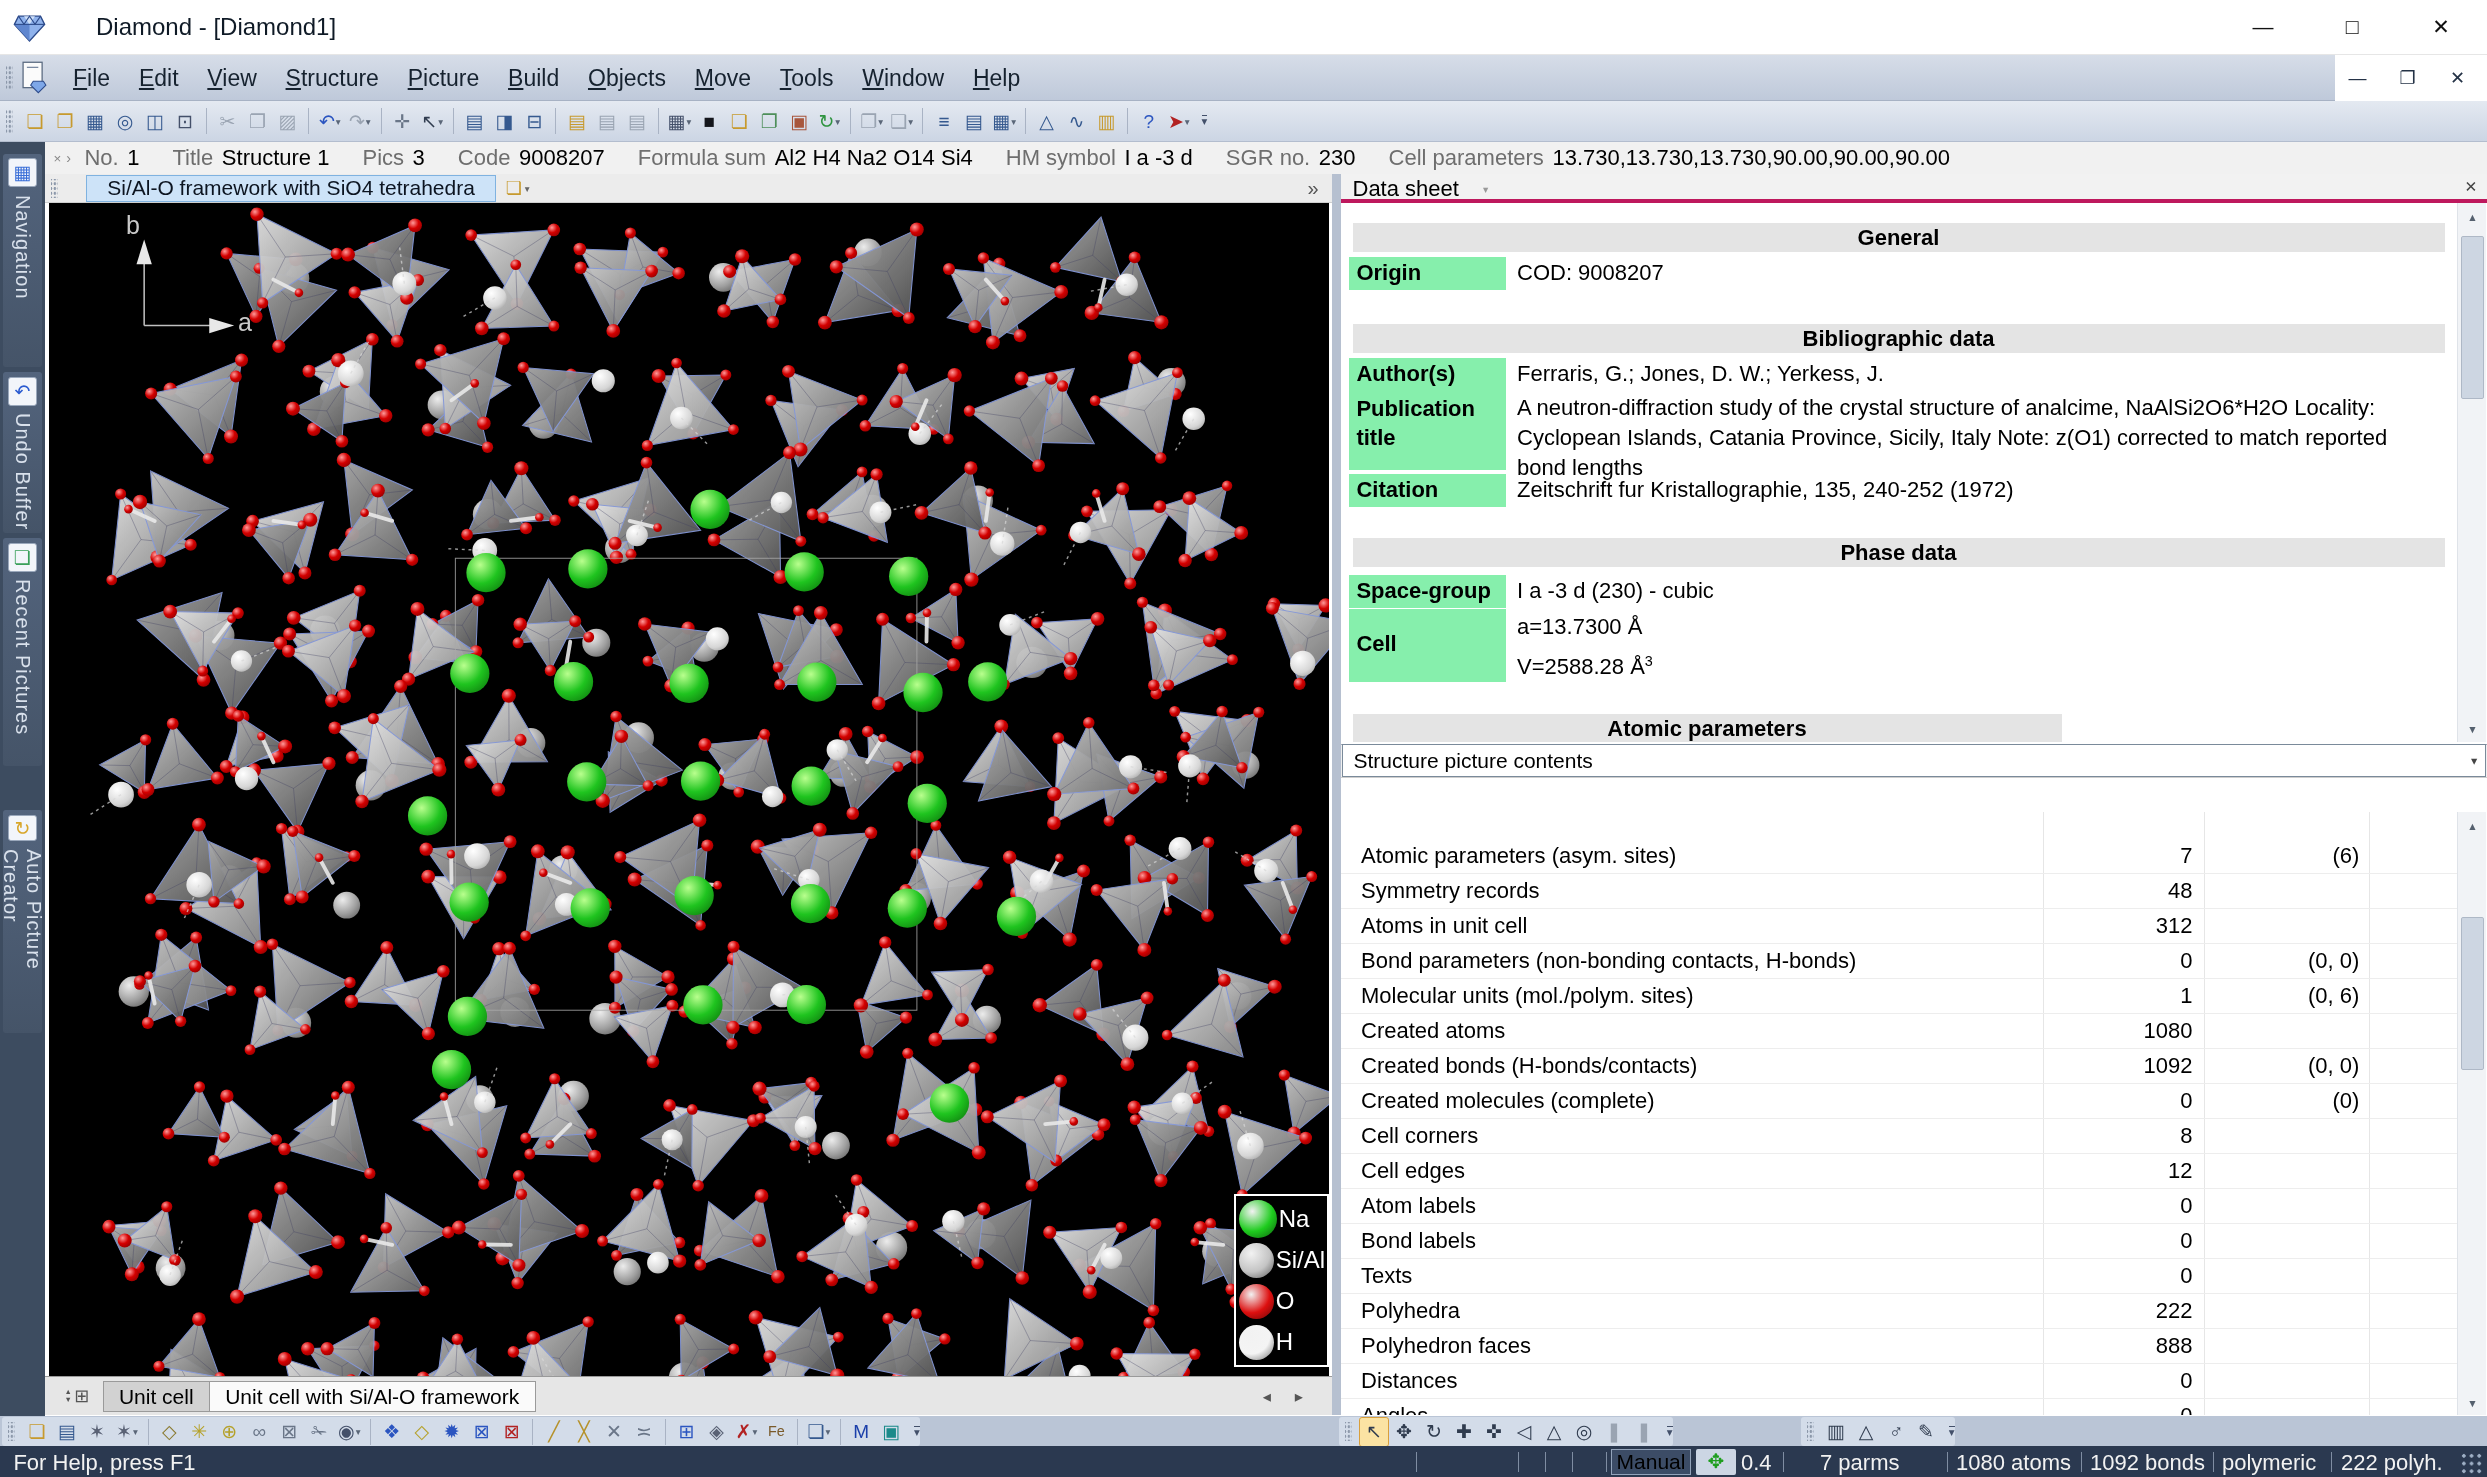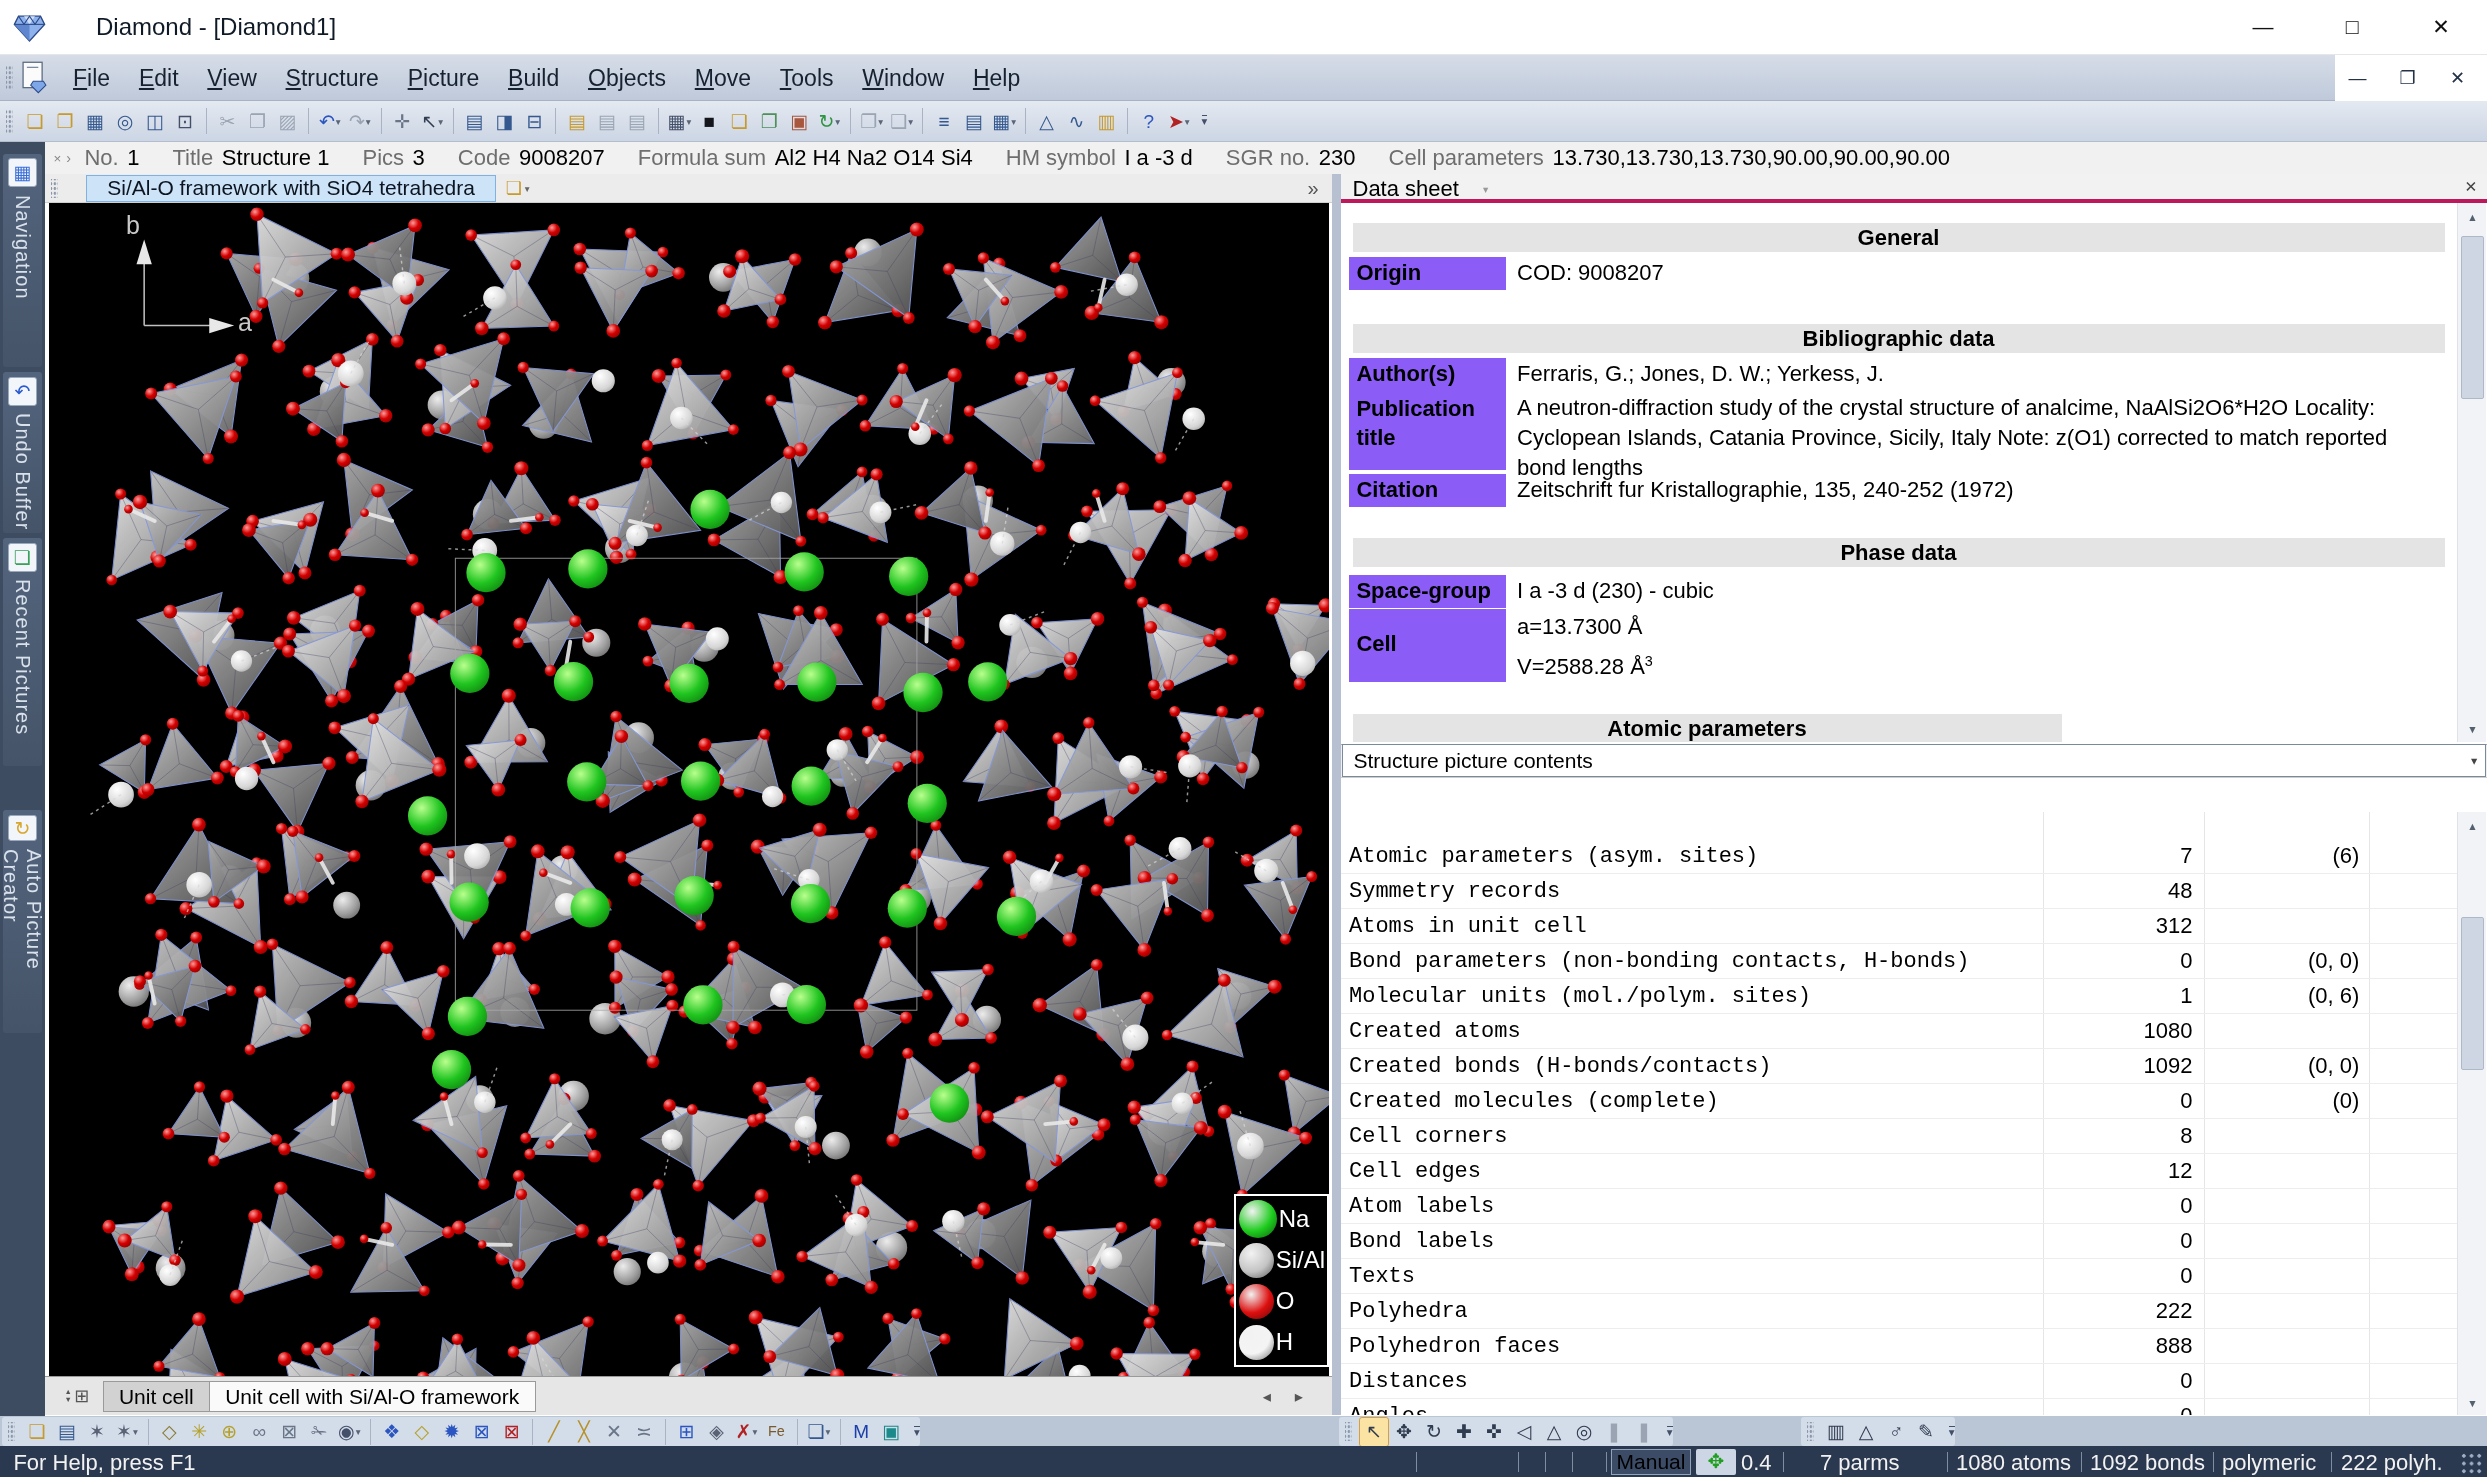--- a/index.html
+++ b/index.html
@@ -60,36 +60,36 @@
   .spin { display:flex; flex-direction:column; font-size:8.6px; color:#555; line-height:7.7px; margin:0 3.8px 0 21px; }
 
   
   #panel-bg { left:1341px; top:174px; width:1146px; height:1241px; background:#ffffff; }
   #splitter-v { left:1332px; top:174px; width:8.6px; height:1241px; background:#b6c0d0; }
   #ds-header { left:1341px; top:174px; width:1146px; height:29px; background:#f2f2f2; border-bottom:4px solid #be185d;padding-left:16px; }
   .panel-title { position:absolute; left:11.5px; top:1.9px; font-size:22px; color:#000; }
   .panel-close { position:absolute; right:9.6px; top:3.8px; font-size:15.3px; color:#444; }
   #datasheet { left:1341px; top:203px; width:1117px; height:539px; background:#fff; overflow:hidden; }
   .ds-section { position:absolute; background:#e4e4e4; height:29px; text-align:center; font-weight:bold; font-size:22px; line-height:29px; }
-  .ds-label { position:absolute; left:7.7px; width:157px; background:#8b5cf6; font-weight:bold; font-size:22px; padding:2.9px 0 0 7.7px; }
+  .ds-label { position:absolute; left:7.7px; width:157px; background:#86efac; font-weight:bold; font-size:22px; padding:2.9px 0 0 7.7px; }
   .ds-value { position:absolute; left:176px; font-size:22px; line-height:32px; }
   #ds-scroll, #tb-scroll { width:29px; background:#f1f3f6; border-left:1px solid #dfe3e9; }
   .sb-btn { position:absolute; left:0; width:29px; height:27px; display:flex; align-items:center; justify-content:center; font-size:10.5px; color:#55606e; }
   .sb-thumb { position:absolute; left:2.9px; width:23px; background:#cdd6e2; border:1px solid #aeb8c6; border-radius:1.9px; }
 
   #props-header { left:1341px; top:744px; width:1146px; height:34px; background:#f0f0f0; border-top:1.9px solid #a0a8b4; border-bottom:1px solid #cecece; }
   #combo { left:1342px; top:744px; width:1144px; height:33px; background:#fff; border:1px solid #7a8a9a; display:flex; align-items:center; }
   #combo-text { margin-left:10.5px; font-size:21px; }
   #combo-arrow { position:absolute; right:7.7px; font-size:12.5px; color:#444; }
 
   #props-table { left:1341px; top:812px; width:1117px; height:603px; background:#fff; overflow:hidden; }
   .colline { position:absolute; top:0; bottom:0; width:1px; background:#e6e6e6; }
   #props-rows { position:absolute; left:0; top:27px; right:0; }
   .prow { display:flex; align-items:center; border-bottom:1px solid #ededed; }
-  .prow .c1 { width:702px; padding-left:8px;font-family:Liberation Mono, monospace; }
+  .prow .c1 { width:702px; padding-left:20px; }
   .prow .c2 { width:161px; text-align:right; padding-right:11.5px; }
   .prow .c3 { width:165px; text-align:right; padding-right:9.6px; }
 
   
   #bottombar { left:0; top:1416px; width:2487px; height:31px; background:#bac5d6; }
   .island { position:absolute; top:1px; height:29px; background:#d3dce9; border-radius:2.9px; display:flex; align-items:center; }
   #statusbar { left:0; top:1446px; width:2487px; height:32px; background:#2b3950; color:#f2f2f2; font-size:22px; }
   .st-text { position:absolute; top:3.8px; white-space:nowrap; }
   .st-sep { position:absolute; top:5.7px; height:20px; width:1px; background:#7f8da2; }
   #st-mode { left:1611px; top:1449px; width:80px; height:26px; background:#3c4c66; border:1px solid #93a3ba; text-align:center; line-height:24px; font-size:21px; }

